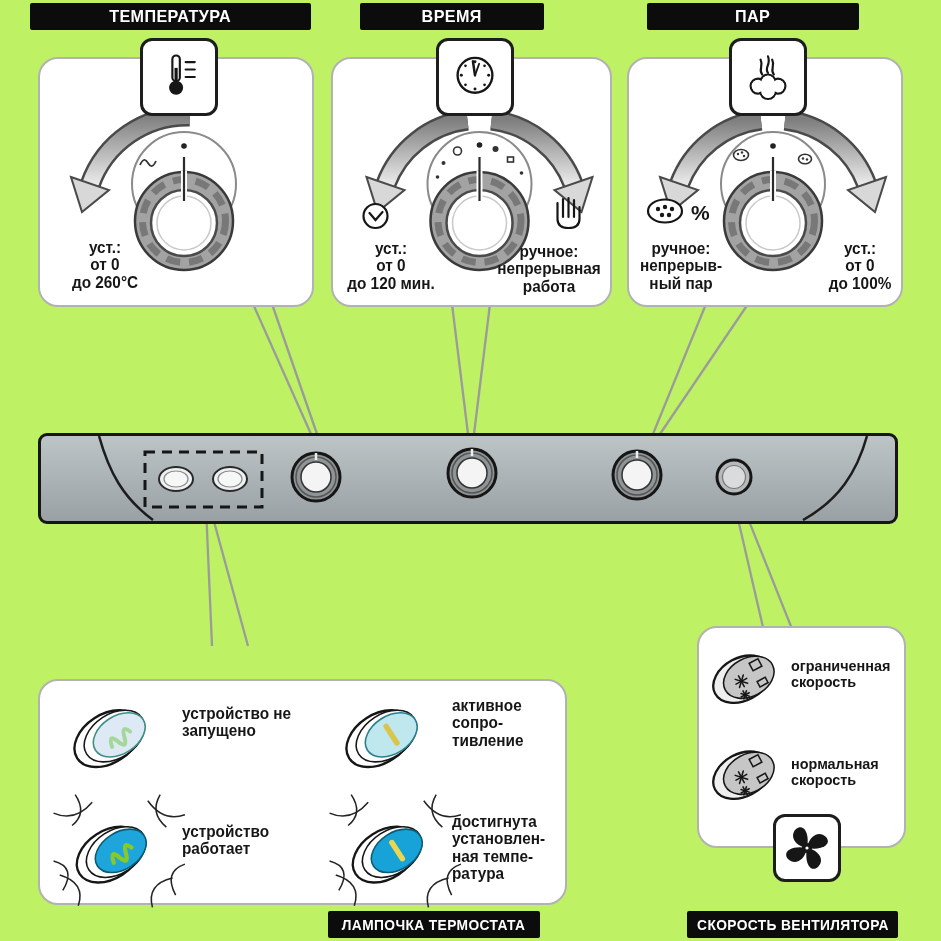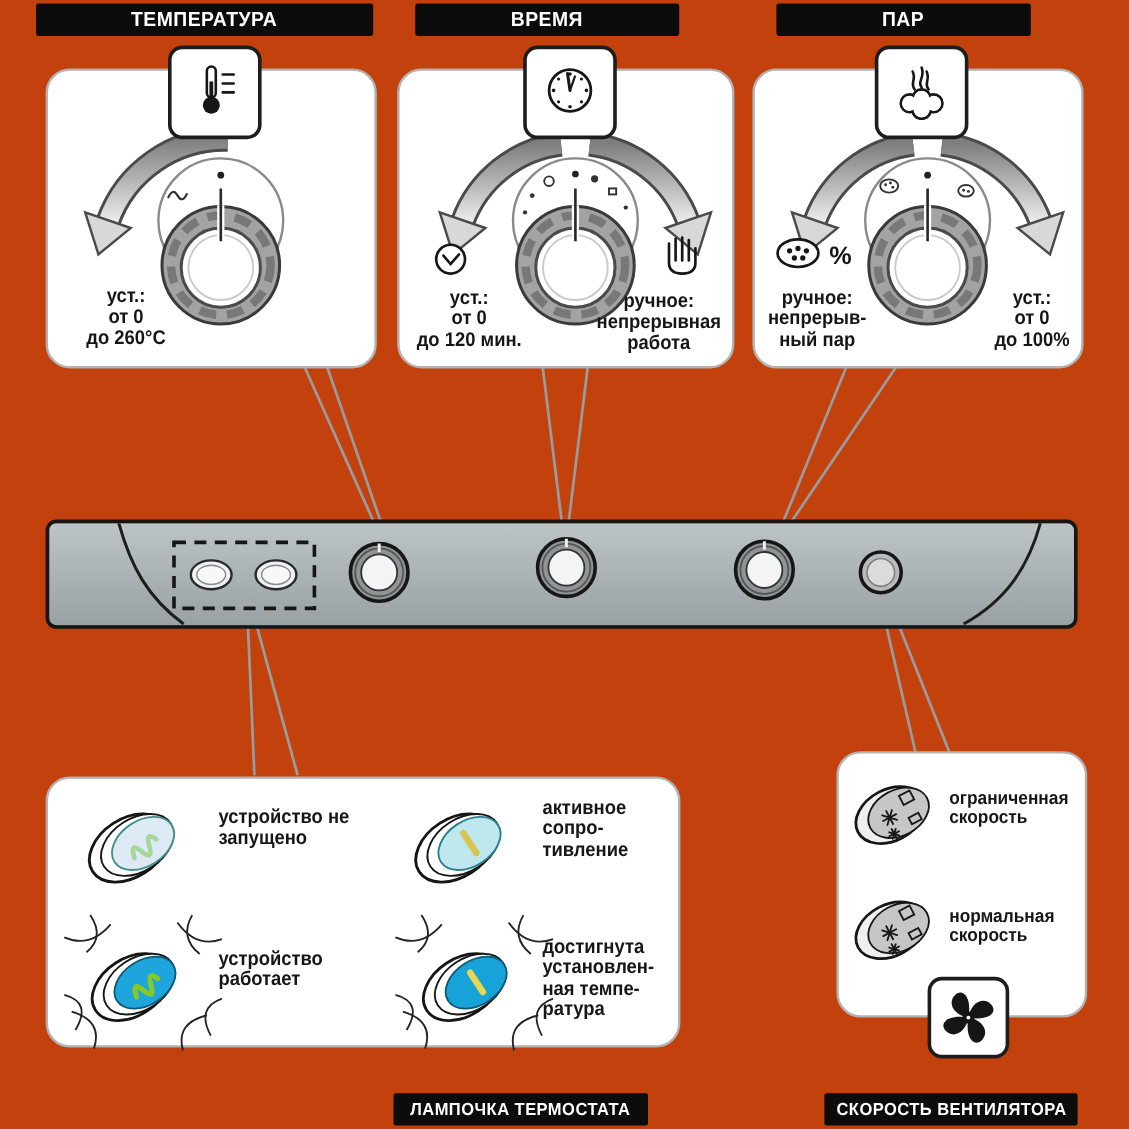--- a/index.html
+++ b/index.html
@@ -1,16 +1,16 @@
 <!DOCTYPE html>
 <html><head>
 <meta charset="utf-8">
 <style>
   html,body{margin:0;padding:0;background:#fff;}
-  .stage{position:relative;width:941px;height:941px;background:#c2410c;overflow:hidden;
+  .stage{position:relative;width:941px;height:941px;background:#bef264;overflow:hidden;
          font-family:"Liberation Sans","DejaVu Sans",sans-serif;color:#161616;}
   svg{display:block;}
   .bar{position:absolute;background:#0c0c0c;color:#fff;font-weight:bold;
        display:flex;align-items:center;justify-content:center;
        letter-spacing:.4px;border-radius:2px;}
   .bar.h{height:27px;font-size:17px;}
   .bar.f{height:27px;font-size:14.5px;}
   .bar span{transform:scaleX(.95);white-space:nowrap;}
   .callout{position:absolute;background:#fff;border:2.5px solid #b2b2b2;border-radius:20px;}
   .iconsq{position:absolute;width:72px;height:72px;left:calc(50% - 36px);top:-21px;
@@ -45,21 +45,21 @@
       <path d="M206,507 L212,646"></path>
         <path d="M210,507 L248,646"></path>
       <path d="M735,506 L768,649"></path>
         <path d="M743,506 L800,649"></path>
     </g>
   </svg>
 
   <div class="bar h" style="left:30px;top:3px;width:281px;">
       <span>ТЕМПЕРАТУРА</span>
     </div>
-  <div class="bar h" style="left:346px;top:3px;width:220px;">
+  <div class="bar h" style="left:360px;top:3px;width:184px;">
       <span>ВРЕМЯ</span>
     </div>
   <div class="bar h" style="left:647px;top:3px;width:212px;">
       <span>ПАР</span>
     </div>
 
   <div class="callout" style="left:38px;top:57px;width:272px;height:246px;">
     <div class="iconsq">
       <svg width="58" height="58" viewBox="0 0 70 70">
         <g stroke="#161616" fill="none" stroke-linecap="round">
@@ -280,21 +280,21 @@
         <circle cx="596" cy="39" r="15" fill="#f4f4f4" stroke="#333" stroke-width="1.5"></circle>
         <line x1="596" y1="15" x2="596" y2="22" stroke="#eee" stroke-width="2.5"></line>
       </g>
       <g>
         <circle cx="693" cy="41" r="17" fill="#b7babb" stroke="#161616" stroke-width="3"></circle>
         <circle cx="693" cy="41" r="11.5" fill="#d9dbdc" stroke="#777" stroke-width="1.2"></circle>
       </g>
     </svg>
   </div>
 
-  <div class="callout" style="left:38px;top:647px;width:525px;height:222px;">
+  <div class="callout" style="left:38px;top:679px;width:525px;height:222px;">
 
     <svg class="lampsvg" style="left:28px;top:6px;" width="104" height="96" viewBox="0 0 132 122">
       <g transform="rotate(-33 62 58)">
         <ellipse cx="48" cy="58" rx="46" ry="31" fill="#fff" stroke="#161616" stroke-width="3"></ellipse>
         <ellipse cx="57" cy="60" rx="42" ry="28" fill="#fff" stroke="#161616" stroke-width="2"></ellipse>
         <ellipse cx="63" cy="62" rx="36" ry="24" fill="#dde9f4" stroke="#3f8f86" stroke-width="2"></ellipse>
         <path d="M47,70 q5,-18 10,-2 q5,16 10,0 q5,-16 10,-2" fill="none" stroke="#a6d79a" stroke-width="5" stroke-linecap="round"></path>
       </g>
     </svg>
     <div class="lbl l" style="left:142px;top:24px;">устройство не

